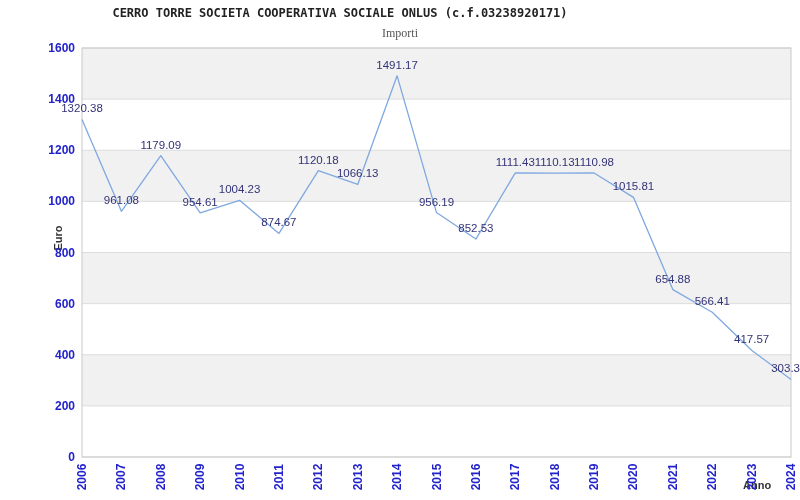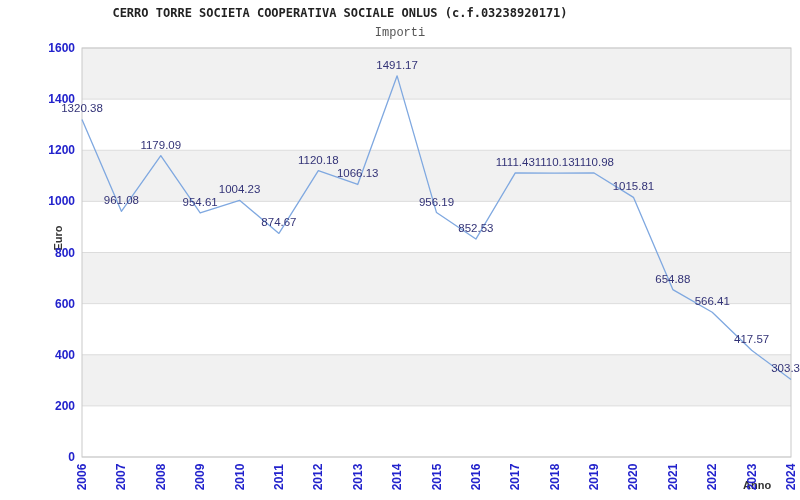--- a/index.html
+++ b/index.html
@@ -7,21 +7,21 @@
     width:800px;height:500px;position:relative;background:#ffffff;
     font-family:"Liberation Sans", sans-serif;overflow:hidden;
   }
   .chart-title{
     position:absolute;left:0;top:6px;width:680px;text-align:center;
     font-family:"DejaVu Sans Mono", monospace;font-weight:bold;
     font-size:12px;color:#222222;letter-spacing:0px;white-space:nowrap;
   }
   .chart-subtitle{
     position:absolute;left:0;top:26px;width:800px;text-align:center;
-    font-family:Liberation Mono, monospace;font-size:12px;color:#555555;
+    font-family:Liberation Serif, serif;font-size:12px;color:#555555;
   }
   .y-axis-title{
     position:absolute;left:38px;top:232px;
     font-size:11px;font-weight:bold;color:#333333;
     transform:rotate(-90deg);transform-origin:center center;
     width:40px;text-align:center;
   }
   .x-axis-title{
     position:absolute;left:743px;top:479px;
     font-size:11px;font-weight:bold;color:#333333;white-space:nowrap;

